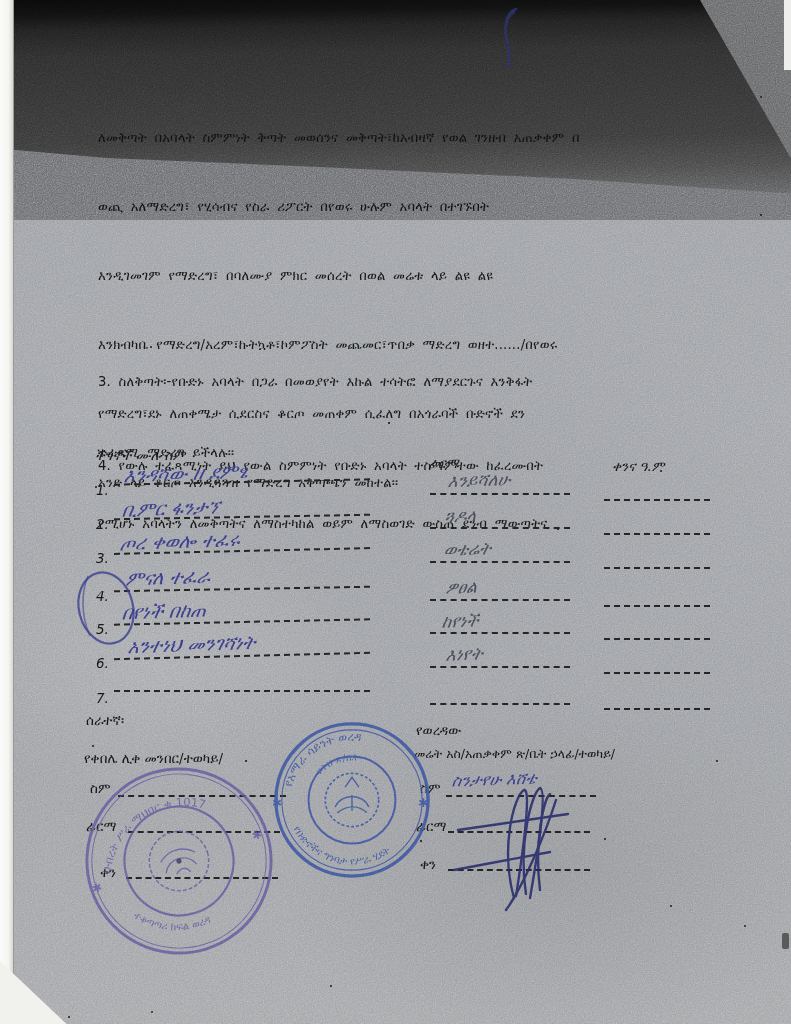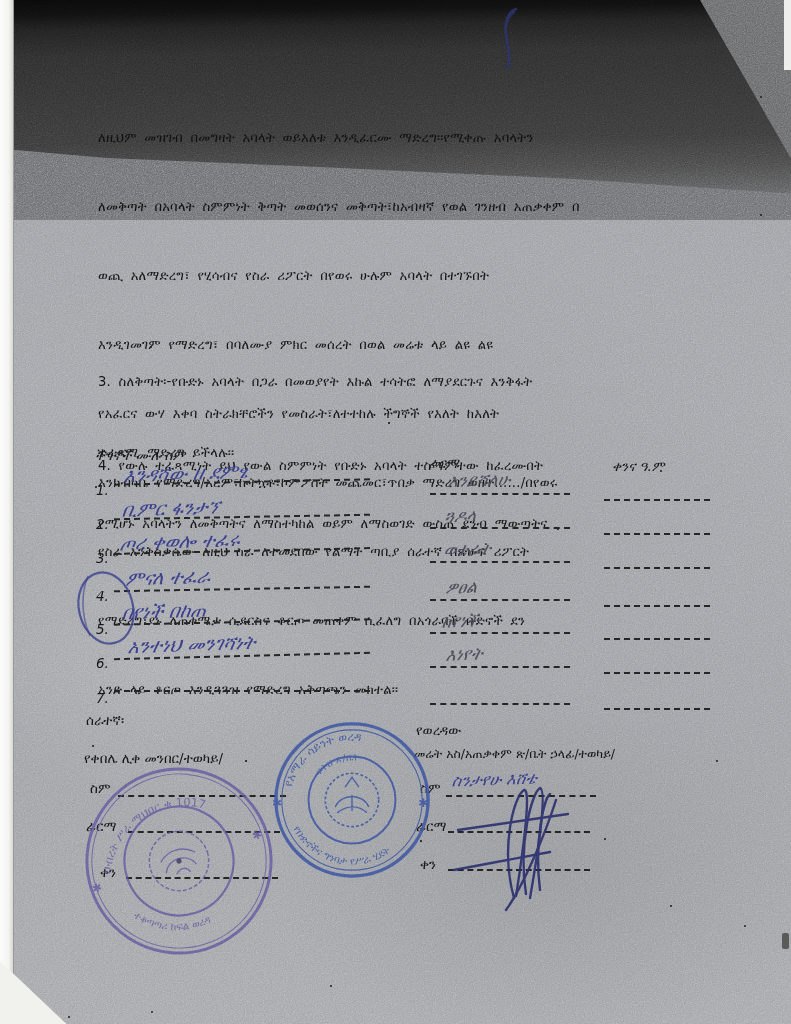--- a/index.html
+++ b/index.html
@@ -59,27 +59,24 @@
   <div class="corner-bl"></div>
   <div class="right-strip"></div>
   <div class="nick"></div>
   <div class="speckles"></div>
 
   <svg class="overlay" style="left:478px;top:2px" width="60" height="72" viewBox="0 0 60 72">
     <path d="M38,7 C31,9 26,19 28,33 C30,48 33,57 30,66 M28,33 C26,24 30,14 36,10" fill="none" stroke="#4a55b2" stroke-width="2.6" stroke-linecap="round" opacity=".85"></path>
   </svg>
 
   <div class="tx para" style="left:98px;top:80px;width:664px;">
-    <div>ለዚህም መዝገብ በመግዛት አባላት ወይእለቱ እንዲፈርሙ ማድረግ፡፡የሚቀጡ አባላትን</div>
     <div>ለመቅጣት በአባላት ስምምነት ቅጣት መወሰንና መቅጣት፣ከአብዛኛ የወል ገንዘብ አጠቃቀም በ</div>
     <div>ወጪ አለማድረግ፣ የሂሳብና የስራ ሪፖርት በየወሩ ሁሉም አባላት በተገኙበት</div>
     <div>እንዲገመገም የማድረግ፣ በባለሙያ ምክር መሰረት በወል መሬቱ ላይ ልዩ ልዩ</div>
-    <div>የአፈርና ውሃ እቀባ ስትራክቸሮችን የመስራት፣ለተተከሉ ችግኞች የእለት ከእለት</div>
     <div>እንክብካቤ የማድረግ/አረም፣ኩትኳቶ፣ኮምፖስት መጨመር፣ጥበቃ ማድረግ ወዘተ....../በየወሩ</div>
-    <div>የስራ እንቅስቃሴው ለዚህ ስራ ለተመደበው የልማት ጣቢያ ሰራተኛ በጽሁፍ ሪፖርት</div>
     <div>የማድረግ፣ደኑ ለጠቀሜታ ሲደርስና ቆርጦ መጠቀም ሲፈለግ በአጎራባች ቡድኖች ደን</div>
     <div>አንድ ላይ ቆርጦ እንዲጓጓዝ የማድረግ አቅጣጫን መከተል፡፡</div>
   </div>
 
   <div class="tx s3" style="left:98px;top:324px;width:664px;">
     <div><span>3.</span> <span>ስለቅጣት፡-የቡድኑ አባላት በጋራ በመወያየት እኩል ተሳትፎ ለማያደርጉና እንቅፋት</span></div>
     <div>ተፈጻሚ ማድረግ ይችላሉ፡፡</div>
     <div>የሚሆኑ አባላትን ለመቅጣትና ለማስተካከል ወይም ለማስወገድ ውስጠ ደንብ ማውጣትና</div>
   </div>
 

